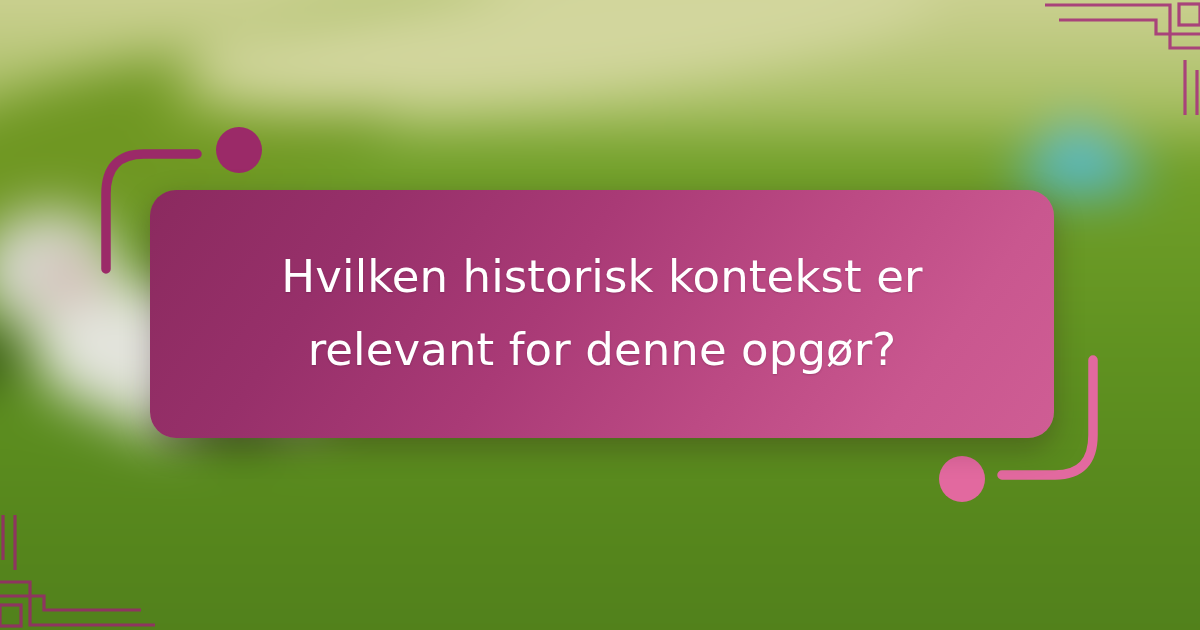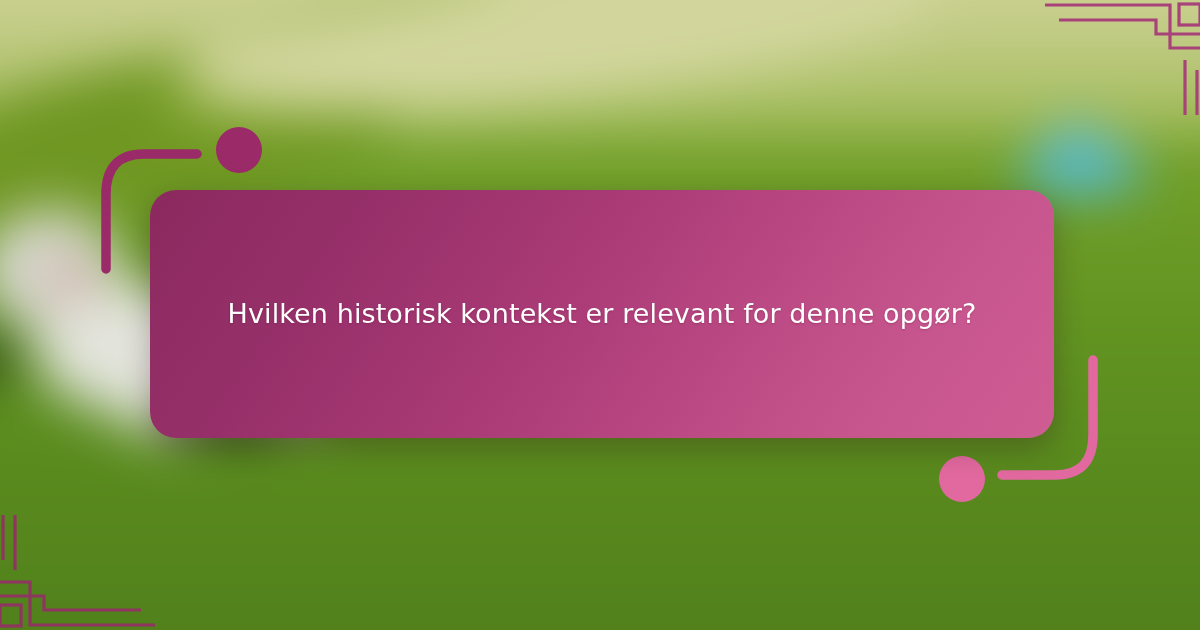--- a/index.html
+++ b/index.html
@@ -205,21 +205,21 @@
     justify-content: center;
     box-sizing: border-box;
     padding: 18px 56px;
   }
   .card-question {
     margin: 0;
     width: 100%;
     text-align: center;
     color: #ffffff;
     font-family: "DejaVu Sans", sans-serif;
-    font-size: 27px;
+    font-size: 45px;
     font-weight: 400;
     line-height: 1.62;
     letter-spacing: 0.1px;
     text-shadow: 0 1px 2px rgba(70, 14, 45, 0.25);
   }
 </style>
 </head>
 <body>
 
 <div id="stage">

